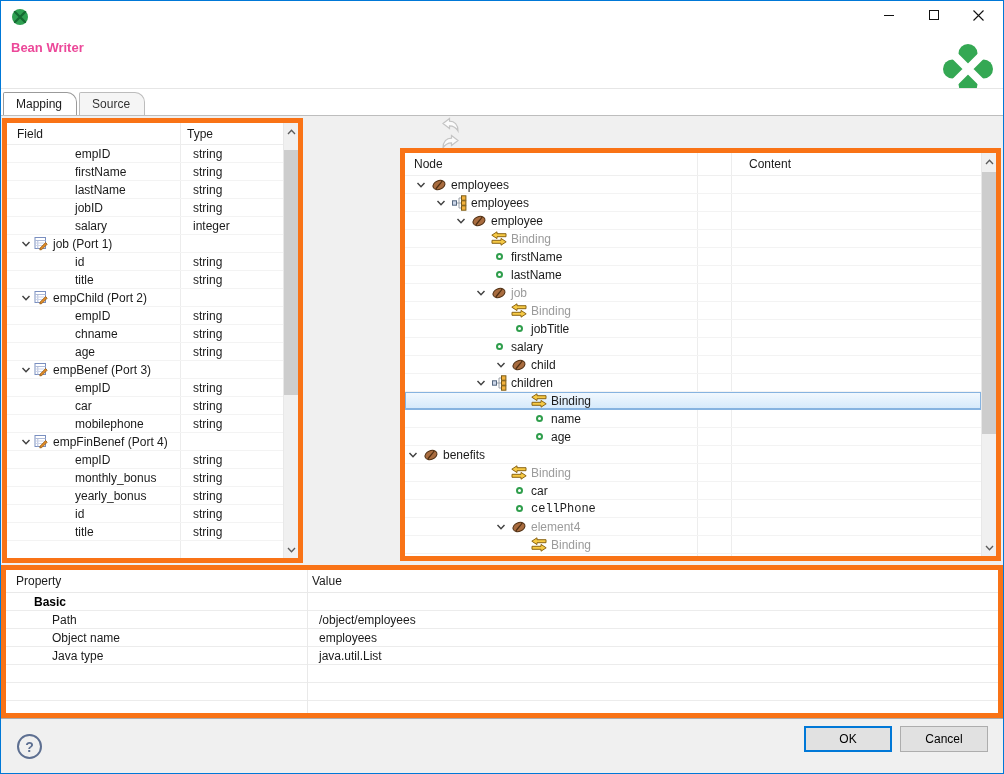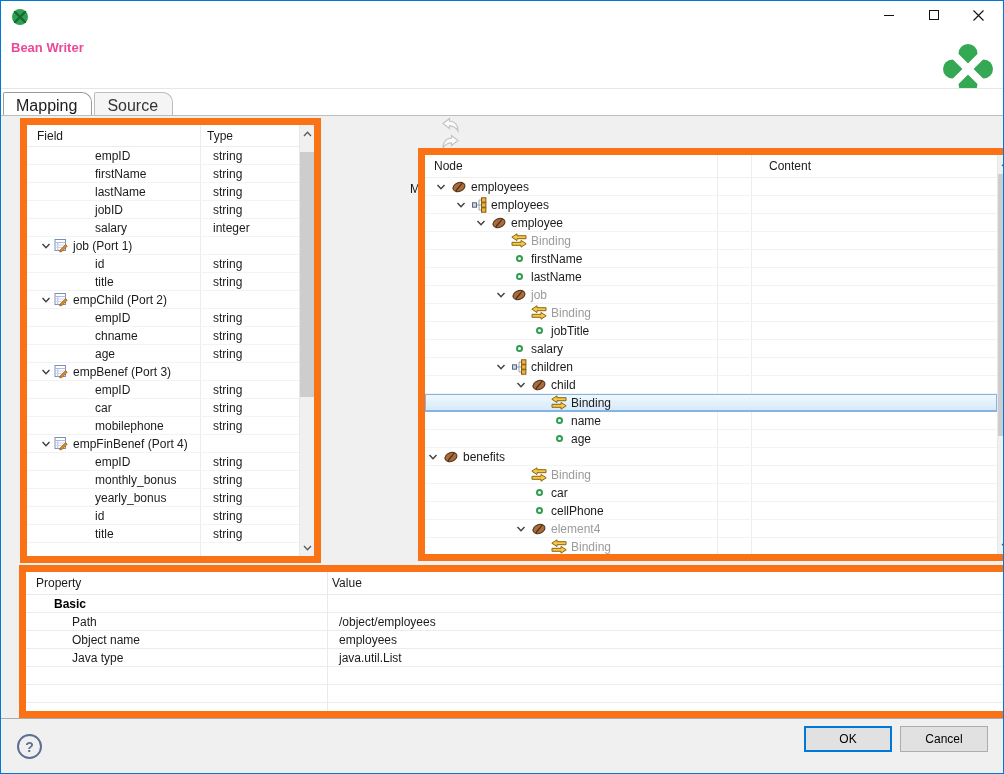--- a/index.html
+++ b/index.html
@@ -14,29 +14,29 @@
   .app-icon { position:absolute; left:10px; top:7px; width:18px; height:18px; }
   .win-controls { position:absolute; right:2px; top:0; display:flex; }
   .win-btn { width:45px; height:28px; display:flex; align-items:center; justify-content:center; }
   .dialog-title { position:absolute; left:10px; top:39px; font-size:13px; font-weight:bold; color:#ec4899; }
   .logo { position:absolute; right:9px; top:42px; width:52px; height:52px; }
 
   
   .tabstrip { position:absolute; left:0; top:87px; right:0; height:28px; background:#fff;
               border-top:1px solid #e6e6e6; border-bottom:1px solid #bdbdbd; }
   .tabs { position:absolute; left:2px; bottom:0; display:flex; align-items:flex-end; }
-  .tab { height:23px; padding:4px 14px 0 12px; font-size:16px; border:1px solid #9b9b9b;
+  .tab { height:23px; padding:4px 14px 0 12px; font-size:12px; border:1px solid #9b9b9b;
          border-bottom:none; border-radius:2px 10px 0 0; background:#fff; position:relative; }
   .tab.active { z-index:2; }
   .tab.inactive { background:#f5f5f5; border-color:#bcbcbc; margin-left:2px; color:#333; }
 
   
   .content { position:absolute; left:0; top:115px; right:0; height:602px; background:#f0f0f0; }
 
-  .panel { background:#fff; border:7px solid #f97316; position:absolute; overflow:hidden;margin-left:18px; }
+  .panel { background:#fff; border:5px solid #f97316; position:absolute; overflow:hidden; }
 
   
   .fields-panel { left:1px; top:2px; width:301px; height:445px; }
   .fields-header { position:relative; height:22px; border-bottom:1px solid #ededed; }
   .fields-header .h-field { position:absolute; left:10px; top:4px; }
   .fields-header .h-type  { position:absolute; left:180px; top:4px; }
   .fields-colline { position:absolute; left:173px; top:0; bottom:0; width:1px; background:#ececec; }
   .fields-body { position:absolute; left:0; top:22px; right:15px; bottom:0; overflow:hidden; }
   .frow { height:18px; display:flex; align-items:center; border-bottom:1px solid #f3f3f3; }
   .frow .fleft { width:173px; display:flex; align-items:center; overflow:hidden; }
@@ -513,111 +513,111 @@
             </span>
             <span class="nlabel">jobTitle</span>
           </div>
           <div class="trow" style="padding-left: 68px;">
             <span class="exp"></span>
             <span class="nicon">
               <span class="ring"></span>
             </span>
             <span class="nlabel">salary</span>
           </div>
+          <div class="trow" style="padding-left: 88px;">
+            <span class="exp">
+              <svg width="10" height="10" viewBox="0 0 10 10">
+                <polyline points="1.5,3 5,6.8 8.5,3" fill="none" stroke="#404040" stroke-width="1.4"></polyline>
+              </svg>
+            </span>
+            <span class="nicon">
+              <svg width="16" height="14" viewBox="0 0 16 14">
+                <g transform="rotate(-22 8 7)">
+                  <ellipse cx="8" cy="7" rx="6.2" ry="4.3" fill="#a96c3f" stroke="#4f2f12" stroke-width="1"></ellipse>
+                  <path d="M3.6,9.6 C6.2,7.6 9.8,6.4 12.4,4.4" stroke="#4f2f12" stroke-width="1.2" fill="none"></path>
+                </g>
+              </svg>
+            </span>
+            <span class="nlabel">child</span>
+          </div>
           <div class="trow" style="padding-left: 68px;">
             <span class="exp">
               <svg width="10" height="10" viewBox="0 0 10 10">
                 <polyline points="1.5,3 5,6.8 8.5,3" fill="none" stroke="#404040" stroke-width="1.4"></polyline>
               </svg>
             </span>
             <span class="nicon">
               <svg width="16" height="16" viewBox="0 0 16 16">
                 <path d="M5.5,8 H8 M8,3 V13 M8,3 H10.5 M8,8 H10.5 M8,13 H10.5" stroke="#9aa0a8" stroke-width="1" fill="none"></path>
                 <rect x="1.5" y="5.8" width="4" height="4.4" fill="#ccd6e8" stroke="#54677f"></rect>
                 <rect x="10.5" y="0.8" width="4.4" height="4.4" fill="#f2b23e" stroke="#7c5a12"></rect>
                 <rect x="10.5" y="5.8" width="4.4" height="4.4" fill="#f2b23e" stroke="#7c5a12"></rect>
                 <rect x="10.5" y="10.8" width="4.4" height="4.4" fill="#f2b23e" stroke="#7c5a12"></rect>
               </svg>
             </span>
             <span class="nlabel">children</span>
           </div>
-          <div class="trow" style="padding-left: 88px;">
+          <div class="trow selected" style="padding-left: 108px;">
+            <span class="exp"></span>
+            <span class="nicon">
+              <svg width="18" height="15" viewBox="0 0 18 15">
+                <path d="M7,0.8 L1.8,4.2 L7,7.6 L7,5.7 L16,5.7 L16,2.7 L7,2.7 Z" fill="#f6c944" stroke="#8a6414" stroke-width="1"></path>
+                <path d="M11,7.4 L16.2,10.8 L11,14.2 L11,12.3 L2,12.3 L2,9.3 L11,9.3 Z" fill="#f6c944" stroke="#8a6414" stroke-width="1"></path>
+              </svg>
+            </span>
+            <span class="nlabel">Binding</span>
+          </div>
+          <div class="trow" style="padding-left: 108px;">
+            <span class="exp"></span>
+            <span class="nicon">
+              <span class="ring"></span>
+            </span>
+            <span class="nlabel">name</span>
+          </div>
+          <div class="trow" style="padding-left: 108px;">
+            <span class="exp"></span>
+            <span class="nicon">
+              <span class="ring"></span>
+            </span>
+            <span class="nlabel">age</span>
+          </div>
+          <div class="trow" style="">
             <span class="exp">
               <svg width="10" height="10" viewBox="0 0 10 10">
                 <polyline points="1.5,3 5,6.8 8.5,3" fill="none" stroke="#404040" stroke-width="1.4"></polyline>
               </svg>
             </span>
             <span class="nicon">
               <svg width="16" height="14" viewBox="0 0 16 14">
                 <g transform="rotate(-22 8 7)">
                   <ellipse cx="8" cy="7" rx="6.2" ry="4.3" fill="#a96c3f" stroke="#4f2f12" stroke-width="1"></ellipse>
                   <path d="M3.6,9.6 C6.2,7.6 9.8,6.4 12.4,4.4" stroke="#4f2f12" stroke-width="1.2" fill="none"></path>
                 </g>
               </svg>
             </span>
-            <span class="nlabel">child</span>
-          </div>
-          <div class="trow selected" style="padding-left: 108px;">
+            <span class="nlabel">benefits</span>
+          </div>
+          <div class="trow muted" style="padding-left: 88px;">
             <span class="exp"></span>
             <span class="nicon">
               <svg width="18" height="15" viewBox="0 0 18 15">
                 <path d="M7,0.8 L1.8,4.2 L7,7.6 L7,5.7 L16,5.7 L16,2.7 L7,2.7 Z" fill="#f6c944" stroke="#8a6414" stroke-width="1"></path>
                 <path d="M11,7.4 L16.2,10.8 L11,14.2 L11,12.3 L2,12.3 L2,9.3 L11,9.3 Z" fill="#f6c944" stroke="#8a6414" stroke-width="1"></path>
               </svg>
             </span>
             <span class="nlabel">Binding</span>
           </div>
-          <div class="trow" style="padding-left: 108px;">
-            <span class="exp"></span>
-            <span class="nicon">
-              <span class="ring"></span>
-            </span>
-            <span class="nlabel">name</span>
-          </div>
-          <div class="trow" style="padding-left: 108px;">
-            <span class="exp"></span>
-            <span class="nicon">
-              <span class="ring"></span>
-            </span>
-            <span class="nlabel">age</span>
-          </div>
-          <div class="trow" style="">
-            <span class="exp">
-              <svg width="10" height="10" viewBox="0 0 10 10">
-                <polyline points="1.5,3 5,6.8 8.5,3" fill="none" stroke="#404040" stroke-width="1.4"></polyline>
-              </svg>
-            </span>
-            <span class="nicon">
-              <svg width="16" height="14" viewBox="0 0 16 14">
-                <g transform="rotate(-22 8 7)">
-                  <ellipse cx="8" cy="7" rx="6.2" ry="4.3" fill="#a96c3f" stroke="#4f2f12" stroke-width="1"></ellipse>
-                  <path d="M3.6,9.6 C6.2,7.6 9.8,6.4 12.4,4.4" stroke="#4f2f12" stroke-width="1.2" fill="none"></path>
-                </g>
-              </svg>
-            </span>
-            <span class="nlabel">benefits</span>
-          </div>
-          <div class="trow muted" style="padding-left: 88px;">
-            <span class="exp"></span>
-            <span class="nicon">
-              <svg width="18" height="15" viewBox="0 0 18 15">
-                <path d="M7,0.8 L1.8,4.2 L7,7.6 L7,5.7 L16,5.7 L16,2.7 L7,2.7 Z" fill="#f6c944" stroke="#8a6414" stroke-width="1"></path>
-                <path d="M11,7.4 L16.2,10.8 L11,14.2 L11,12.3 L2,12.3 L2,9.3 L11,9.3 Z" fill="#f6c944" stroke="#8a6414" stroke-width="1"></path>
-              </svg>
-            </span>
-            <span class="nlabel">Binding</span>
-          </div>
           <div class="trow" style="padding-left: 88px;">
             <span class="exp"></span>
             <span class="nicon">
               <span class="ring"></span>
             </span>
             <span class="nlabel">car</span>
           </div>
-          <div class="trow" style="padding-left: 88px;">
+          <div class="trow" style="padding-left: 88px; font-family: Liberation Mono, monospace;">
             <span class="exp"></span>
             <span class="nicon">
               <span class="ring"></span>
             </span>
             <span class="nlabel">cellPhone</span>
           </div>
           <div class="trow muted" style="padding-left: 88px;">
             <span class="exp">
               <svg width="10" height="10" viewBox="0 0 10 10">
                 <polyline points="1.5,3 5,6.8 8.5,3" fill="none" stroke="#404040" stroke-width="1.4"></polyline>

